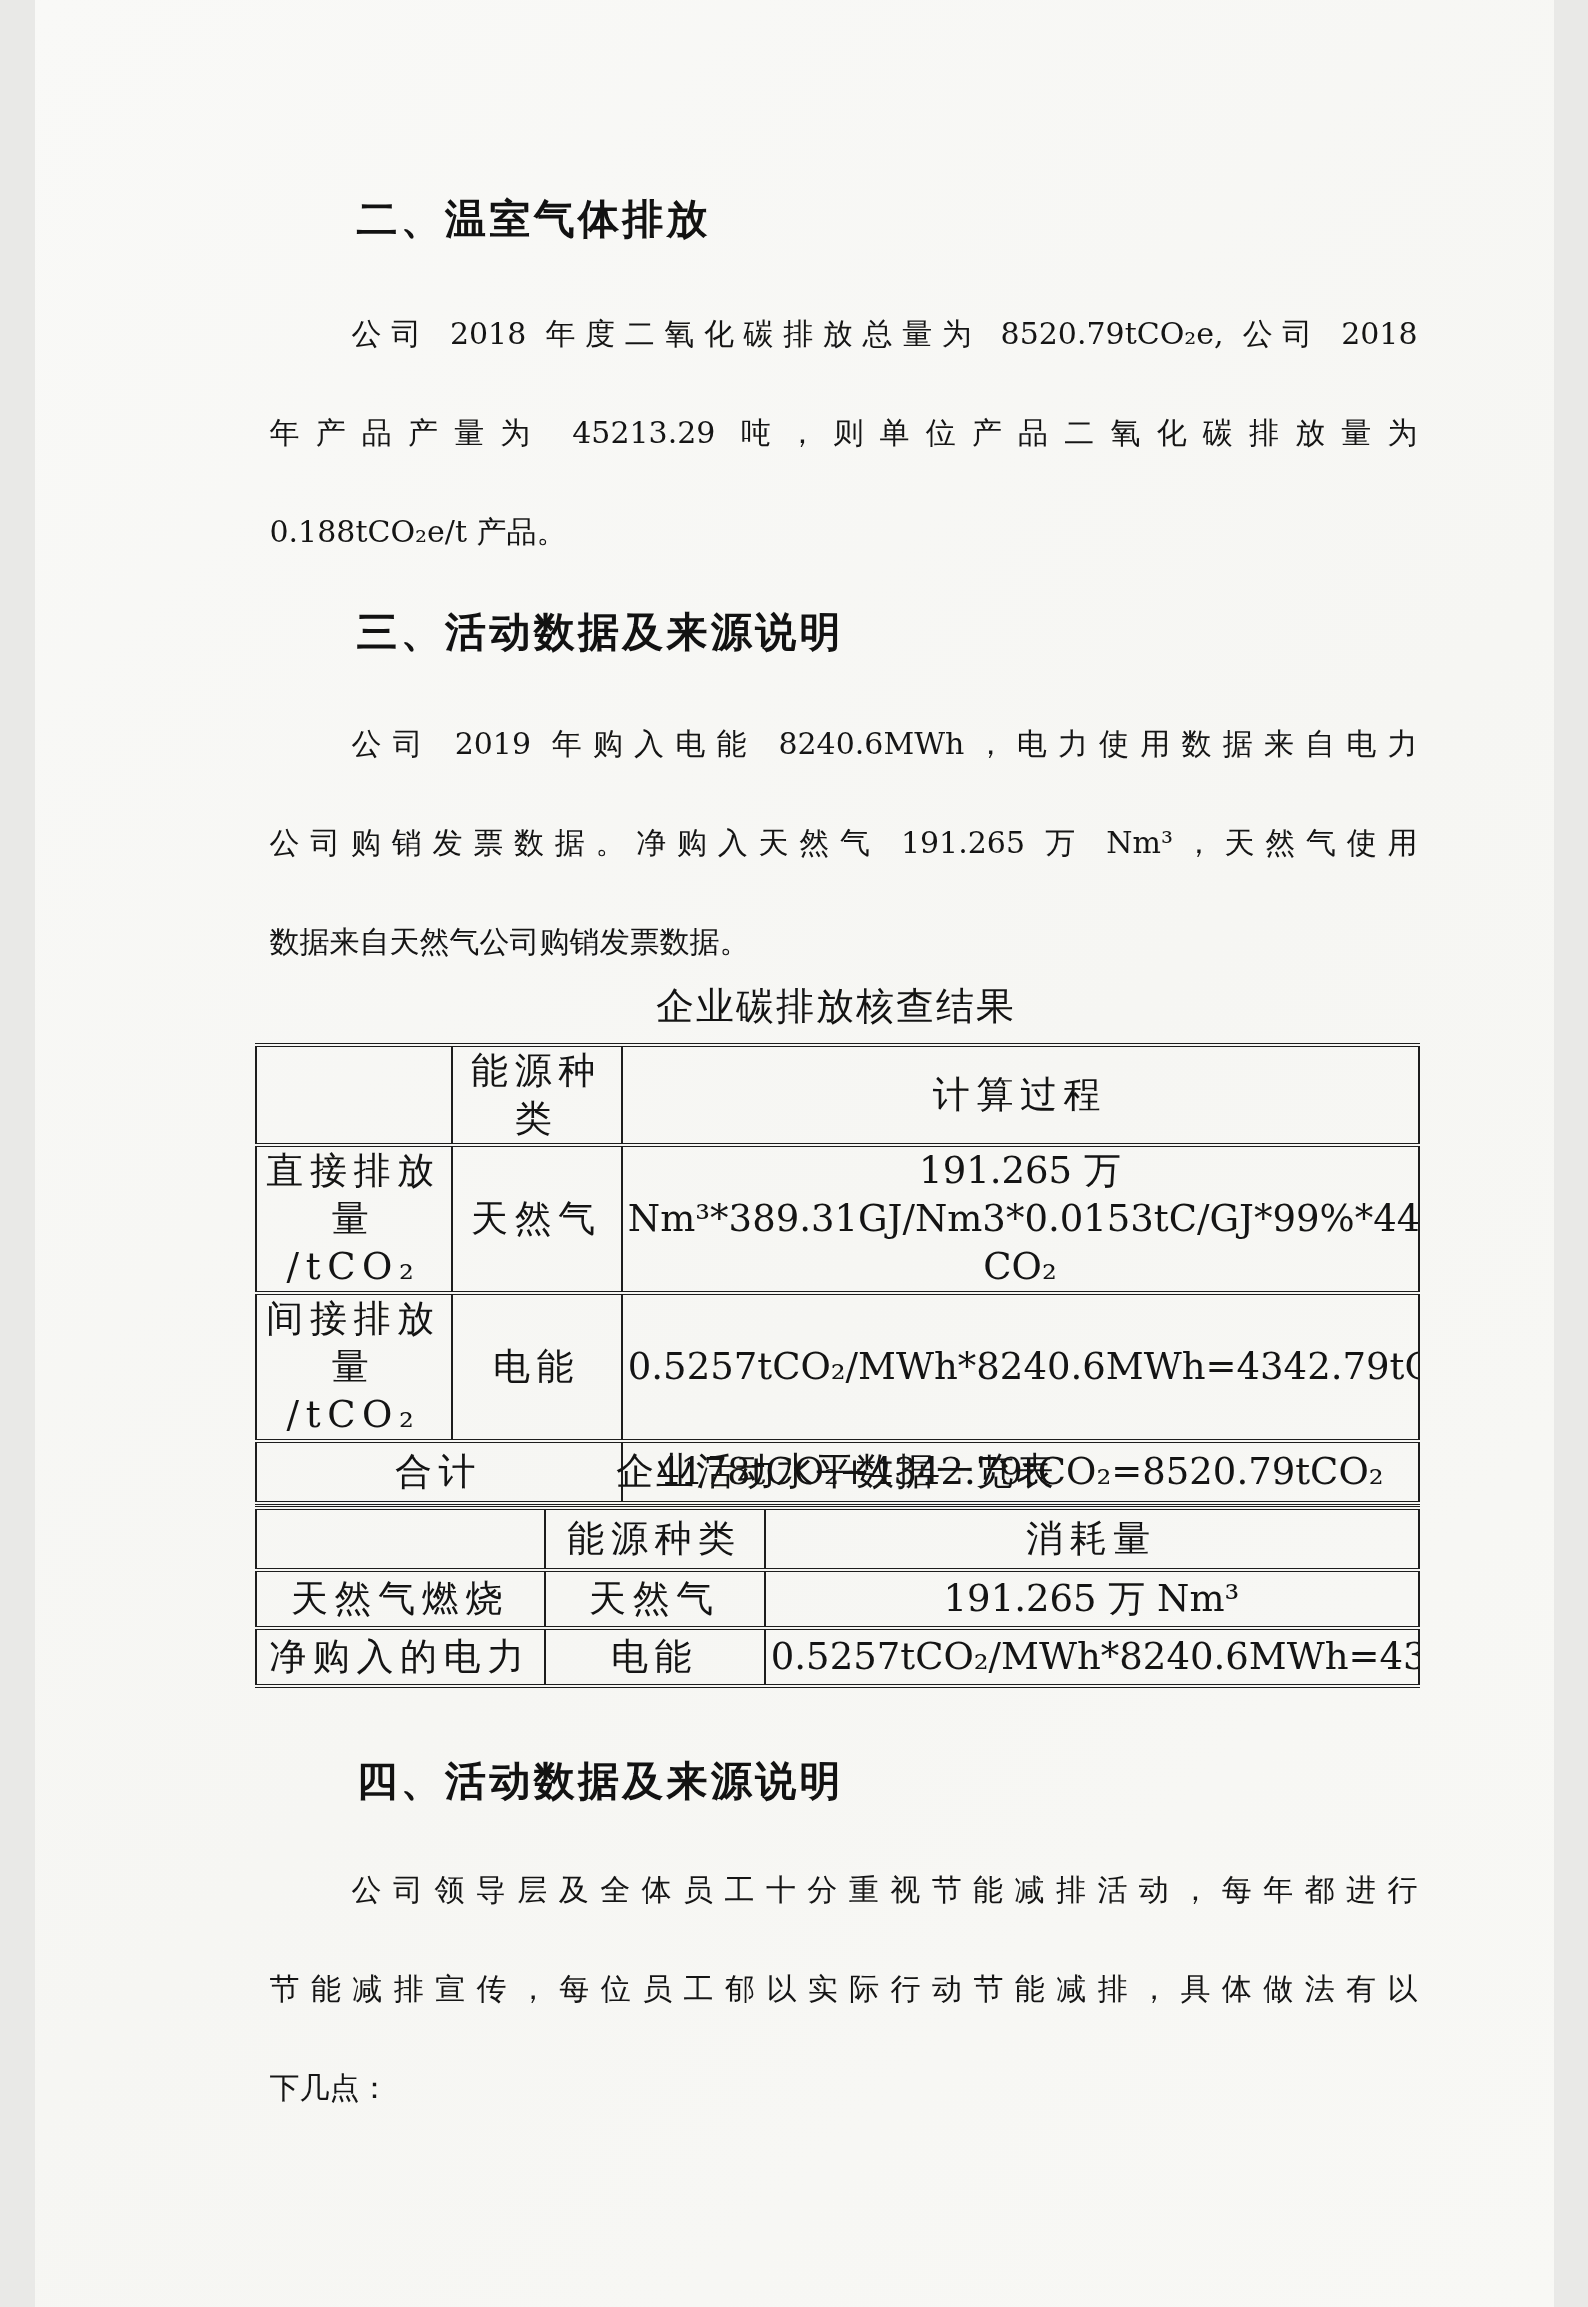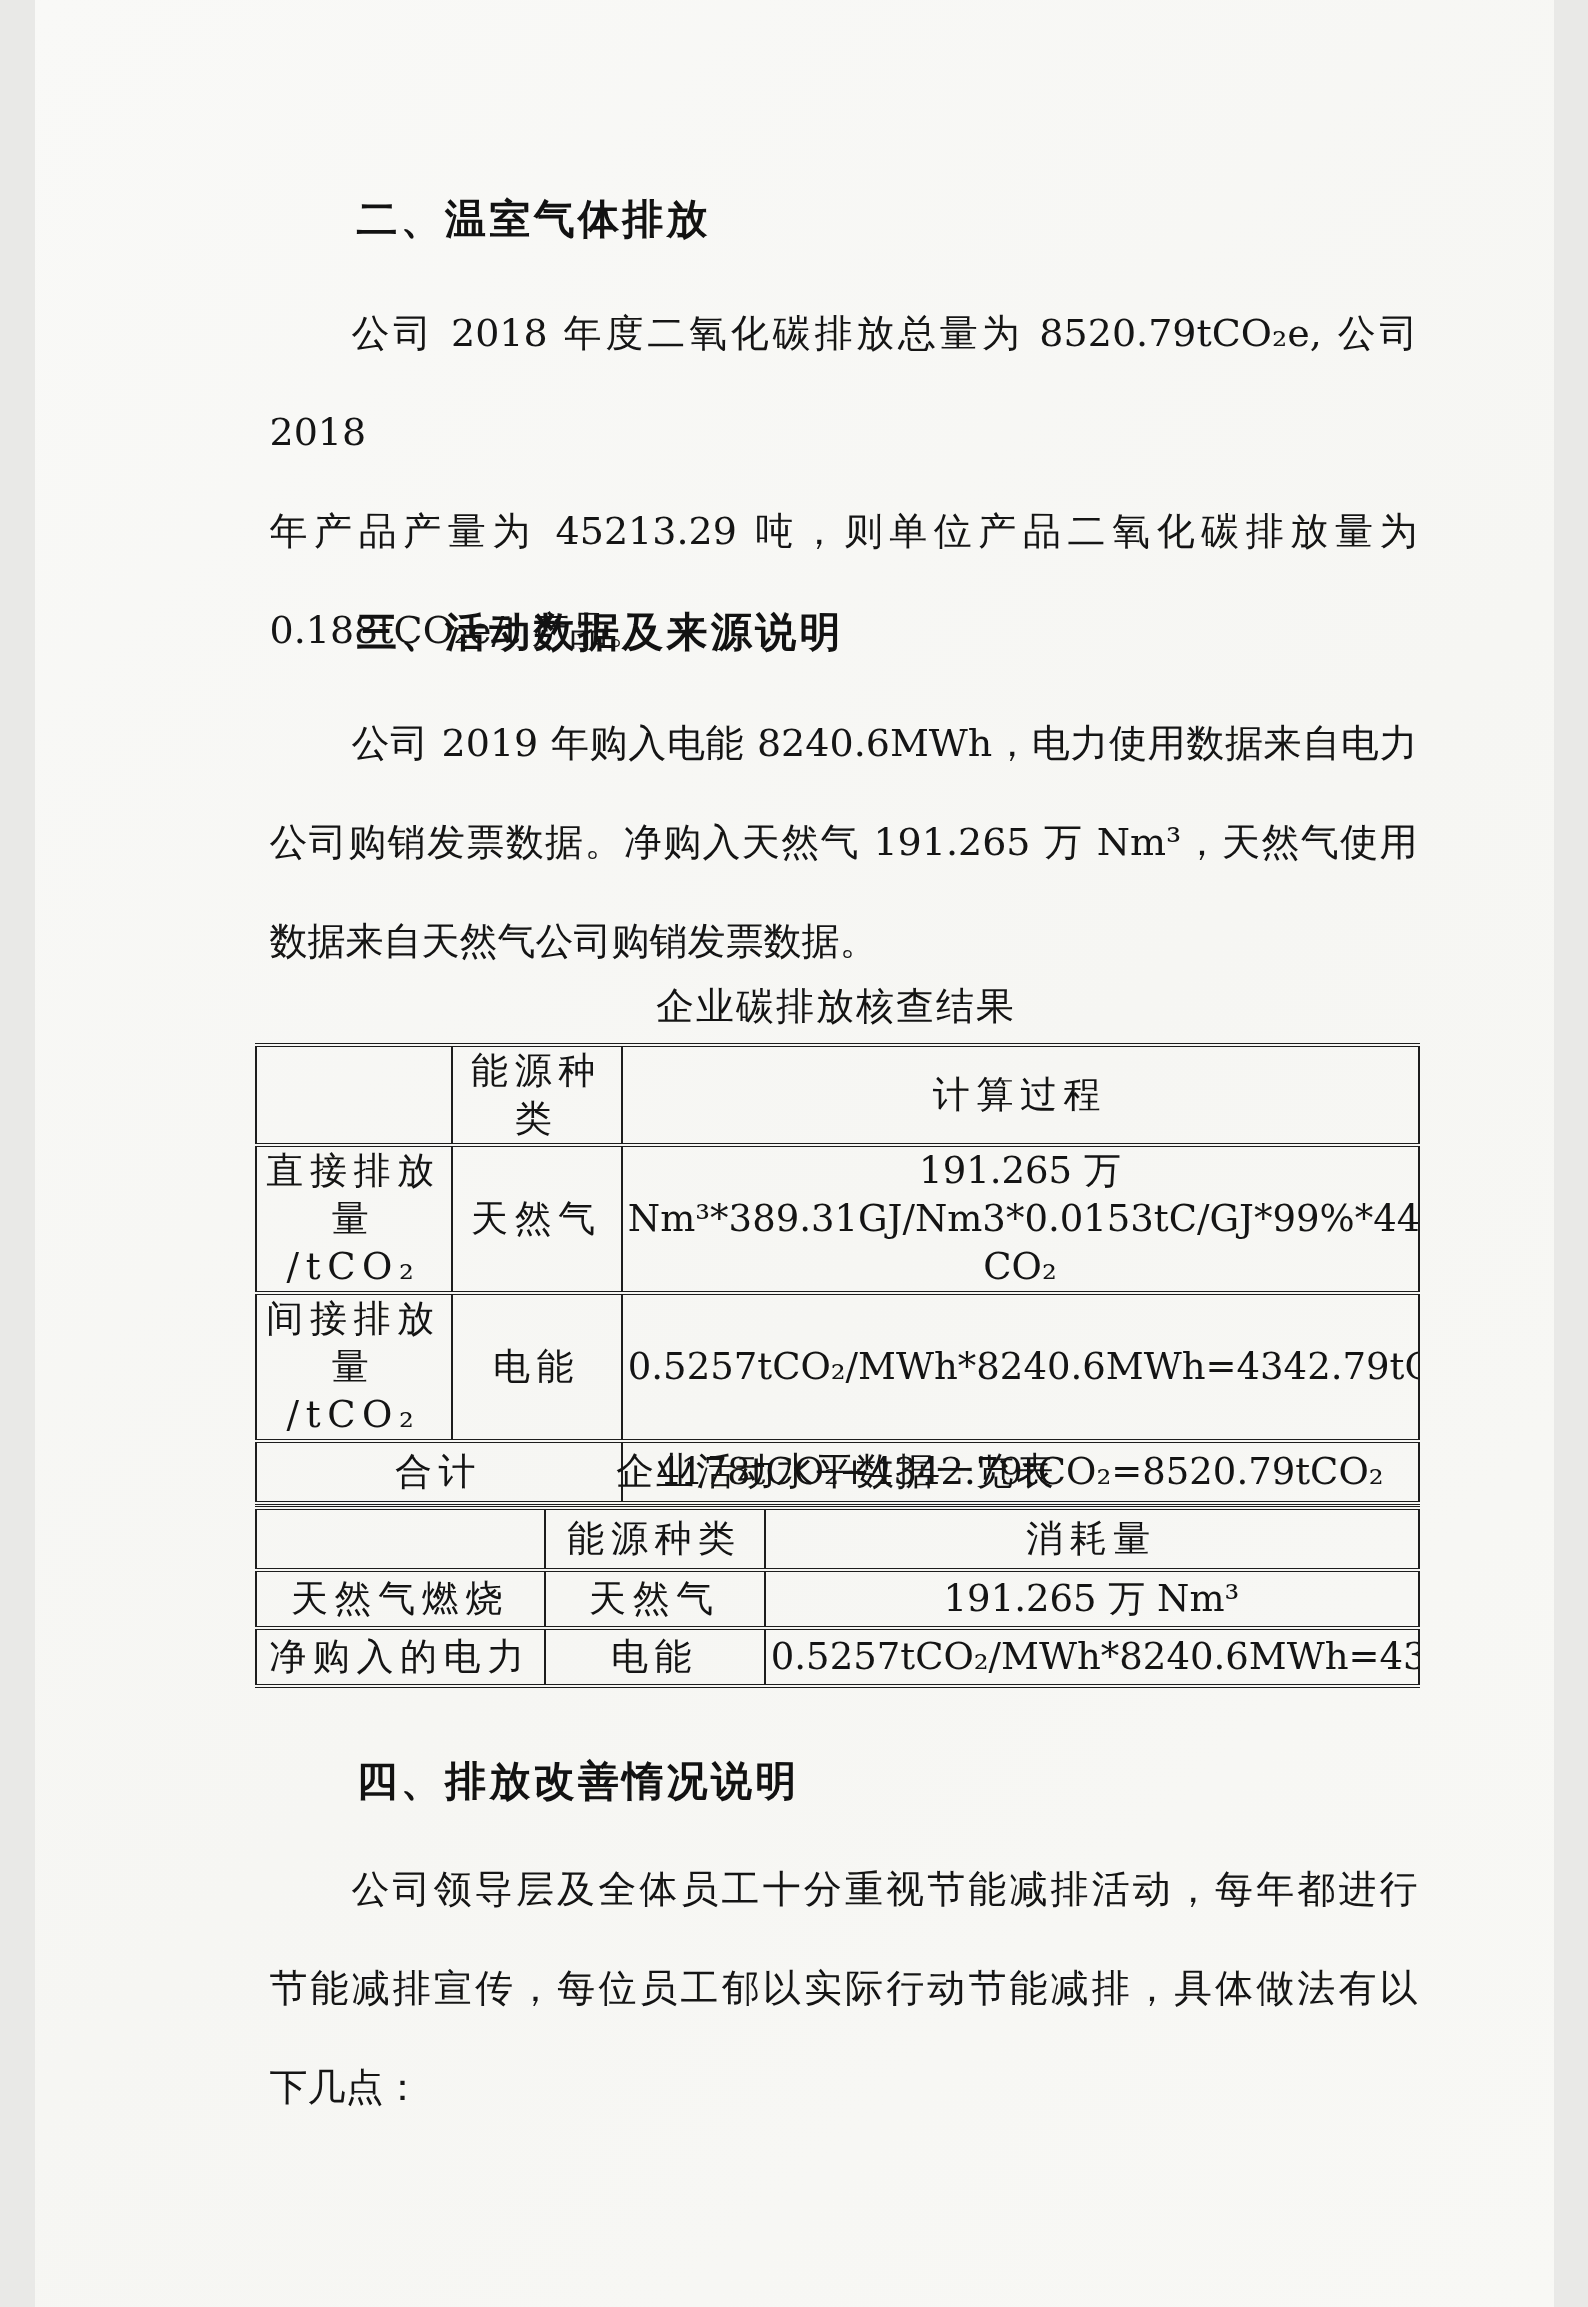--- a/index.html
+++ b/index.html
@@ -29,21 +29,21 @@
     letter-spacing: 3.3px;
     white-space: nowrap;
     color: #121212;
   }
 
   
   .para {
     position: absolute;
     left: 235px;
     width: 1148px;
-    font-size: 38px;
+    font-size: 30px;
     line-height: 99px;
     color: #151515;
   }
   .pline {
     text-align: justify;
     text-align-last: justify;
     white-space: normal;
   }
   .pline.first { text-indent: 82px; }
   .pline.last  { text-align-last: left; }
@@ -179,21 +179,21 @@
       <td>191.265 万 Nm³</td>
     </tr>
     <tr class="r2">
       <td class="sp">净购入的电力</td>
       <td class="sp">电能</td>
       <td>0.5257tCO₂/MWh*8240.6MWh=4342.79tCO₂</td>
     </tr>
   </tbody>
     </table>
 
-  <div id="h4-title" class="sec-heading">四、排放改善惰况说明</div>
+  <div id="h4-title" class="sec-heading">四、活动数据及来源说明</div>
 
   <div id="p3" class="para">
     <div class="pline first">公司领导层及全体员工十分重视节能减排活动，每年都进行</div>
     <div class="pline">节能减排宣传，每位员工郁以实际行动节能减排，具体做法有以</div>
     <div class="pline last">下几点：</div>
   </div>
 
 </div>
 
 

